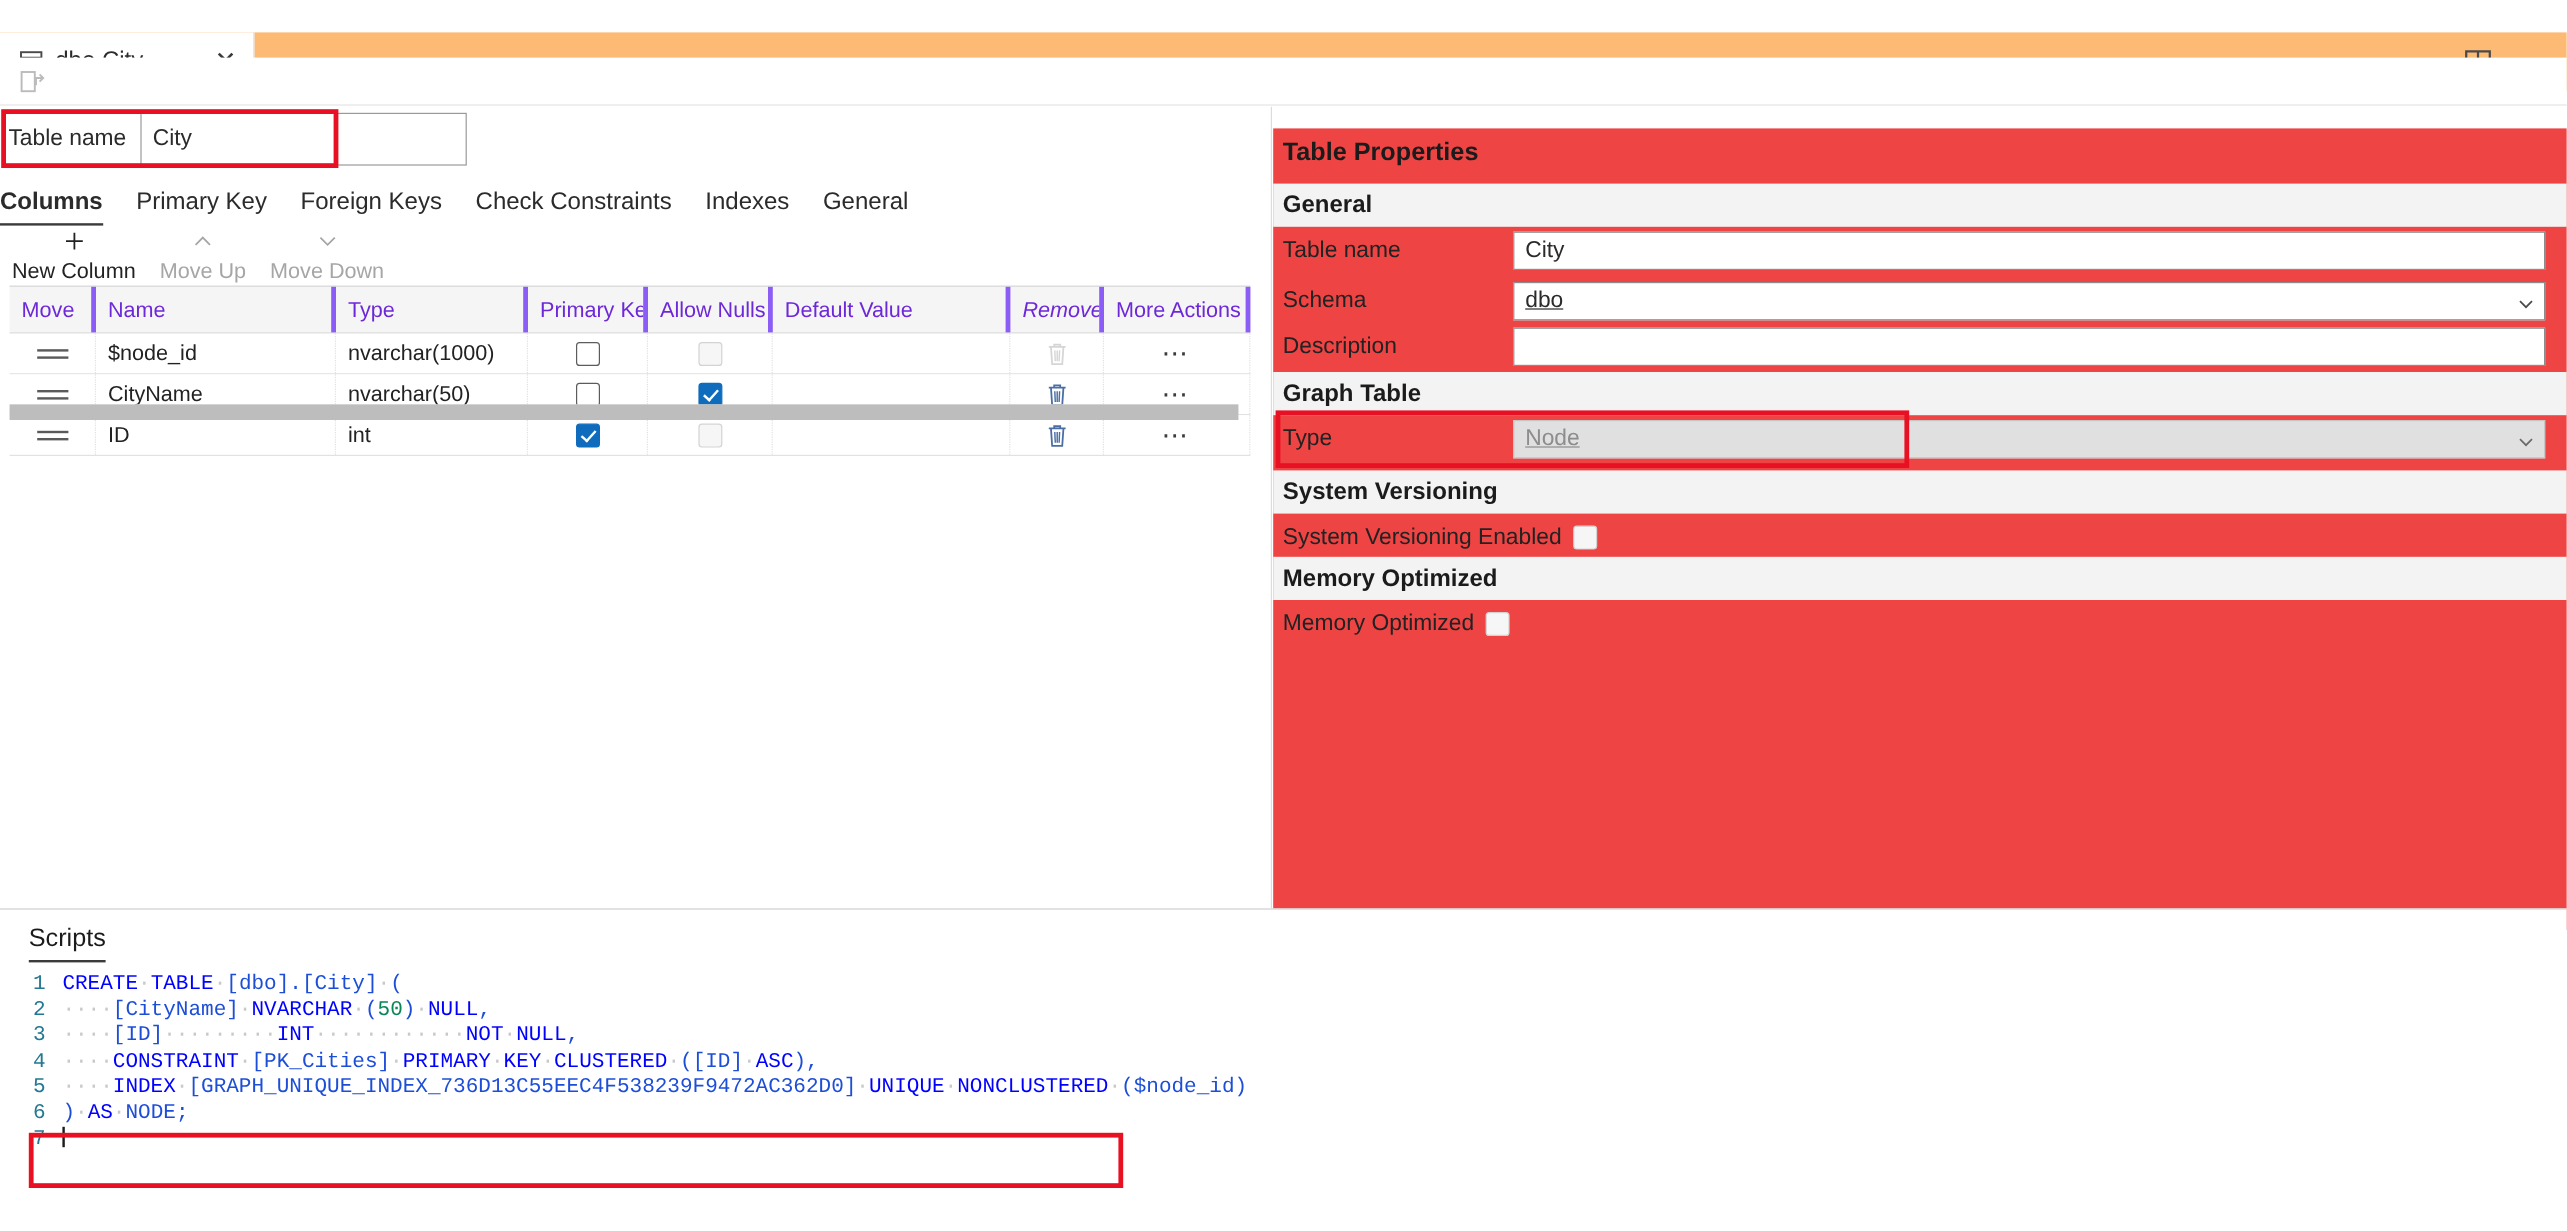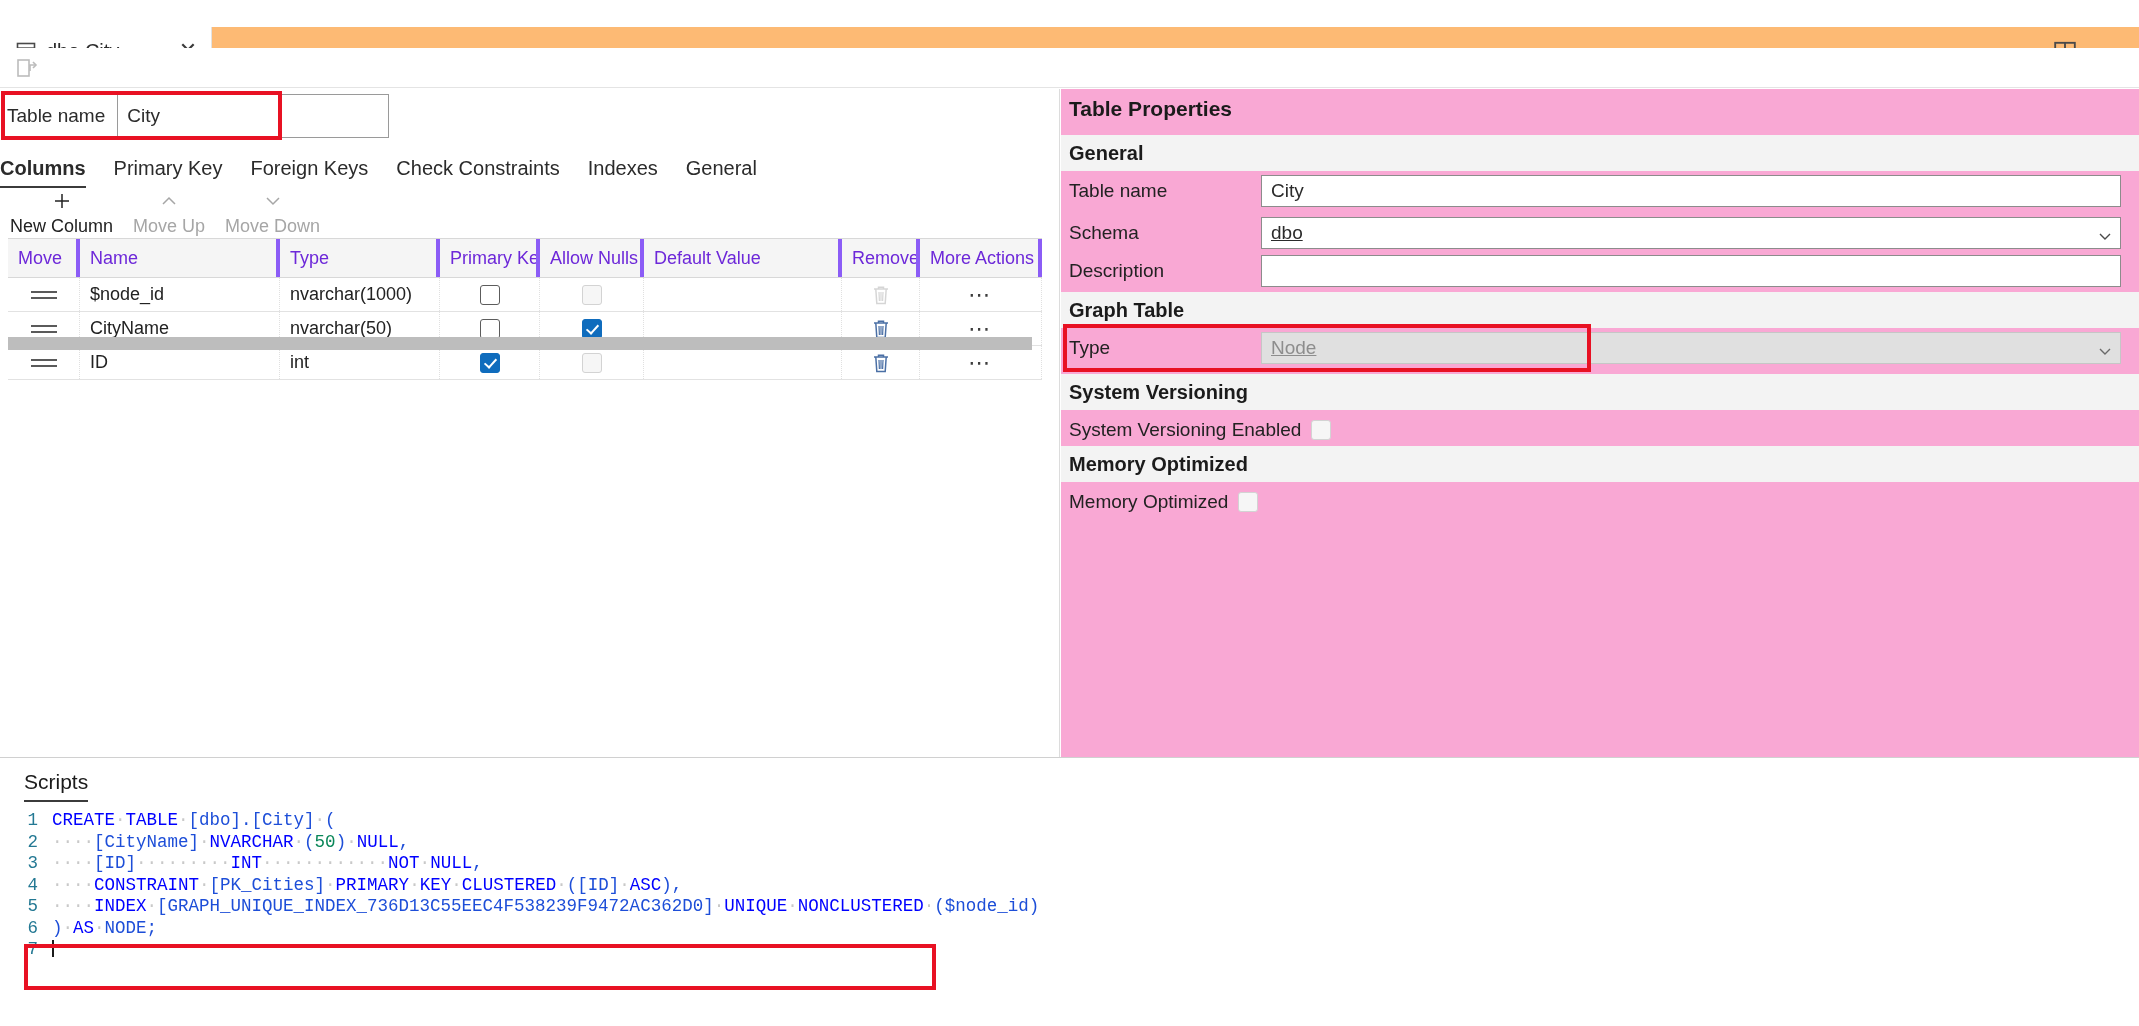--- a/index.html
+++ b/index.html
@@ -47,40 +47,40 @@
 
   
   .grid{position:absolute;left:8px;top:149px;width:1034px;}
   .grid-header{display:flex;background:#f5f5f5;border-top:1px solid #d8d8d8;border-bottom:1px solid #d8d8d8;height:38px;}
   .gh{display:flex;align-items:center;font-size:18px;color:#6d28d9;padding-left:10px;box-sizing:border-box;border-right:4px solid #8b5cf6;white-space:nowrap;overflow:hidden;}
   .grid-row{display:flex;height:33px;border-bottom:1px solid #e2e2e2;background:#fff;}
   .gc{display:flex;align-items:center;font-size:18px;color:#222;padding-left:10px;box-sizing:border-box;border-right:1px dotted #e0e0e0;white-space:nowrap;overflow:hidden;}
   .gc.center{justify-content:center;padding-left:0;}
   .c-move{width:72px;} .c-name{width:200px;} .c-type{width:160px;}
   .c-pk{width:100px;} .c-nulls{width:104px;} .c-default{width:198px;}
-  .c-remove{width:78px;} .c-more{width:122px;}
+  .c-remove{width:78px;font-style:italic;} .c-more{width:122px;}
 
   .grip{display:inline-block;width:26px;height:12px;position:relative;}
   .grip::before,.grip::after{content:"";position:absolute;left:0;right:0;height:2px;background:#5a5a5a;}
   .grip::before{top:2px;} .grip::after{top:8px;}
 
   .cbx{width:20px;height:20px;box-sizing:border-box;border:1.5px solid #5c5c5c;border-radius:3px;background:#fff;display:inline-block;position:relative;cursor:pointer;}
   .cbx.checked{background:#0f6cbd;border-color:#0f6cbd;}
   .cbx.checked::after{content:"";position:absolute;left:6px;top:2px;width:5px;height:10px;border:solid #fff;border-width:0 2px 2px 0;transform:rotate(42deg);}
   .cbx.disabled{border-color:#d3d3d3;background:#f6f6f6;cursor:default;}
 
   .trash{width:20px;height:22px;cursor:pointer;}
   .trash.disabled{opacity:.35;cursor:default;}
   .ellipsis{font-size:22px;letter-spacing:3px;color:#3c3c3c;line-height:1;cursor:pointer;}
 
   .hscroll{position:absolute;left:8px;top:248px;width:1024px;height:13px;background:#f0f0f0;}
   .hscroll .thumb{position:absolute;left:0;top:0;width:1024px;height:13px;background:#bdbdbd;cursor:pointer;}
 
   
-  .right-pane{position:absolute;left:1061px;top:89px;width:1078px;height:668px;background:#f9a8d4;box-sizing:border-box;}
+  .right-pane{position:absolute;left:1061px;top:107px;width:1078px;height:668px;background:#ef4444;box-sizing:border-box;}
   .pp-title{position:absolute;left:8px;top:8px;font-size:21px;font-weight:700;color:#1b1b1b;}
   .sect-head{position:absolute;left:0;width:1078px;height:36px;background:#f3f3f3;display:flex;align-items:center;padding-left:8px;box-sizing:border-box;font-size:20px;font-weight:700;color:#1b1b1b;}
   .prow{position:absolute;left:0;width:1078px;height:40px;display:flex;align-items:center;}
   .plabel{font-size:19px;color:#222;padding-left:8px;box-sizing:border-box;white-space:nowrap;}
   .pfield{position:absolute;left:200px;width:860px;height:32px;box-sizing:border-box;border:1px solid #8c8c8c;background:#fff;display:flex;align-items:center;padding:0 9px;font-size:19px;color:#2b2b2b;}
   .pfield.select{padding-right:30px;text-decoration:underline;}
   .pfield.disabled{background:#e0e0e0;border-color:#c6c6c6;color:#8d8d8d;}
   .chev{position:absolute;right:8px;top:50%;transform:translateY(-50%);width:14px;height:14px;}
   .hl-type{position:absolute;left:2px;width:528px;height:48px;border:4px solid #e81123;box-sizing:border-box;pointer-events:none;}
   .pcbx{margin-left:10px;}

